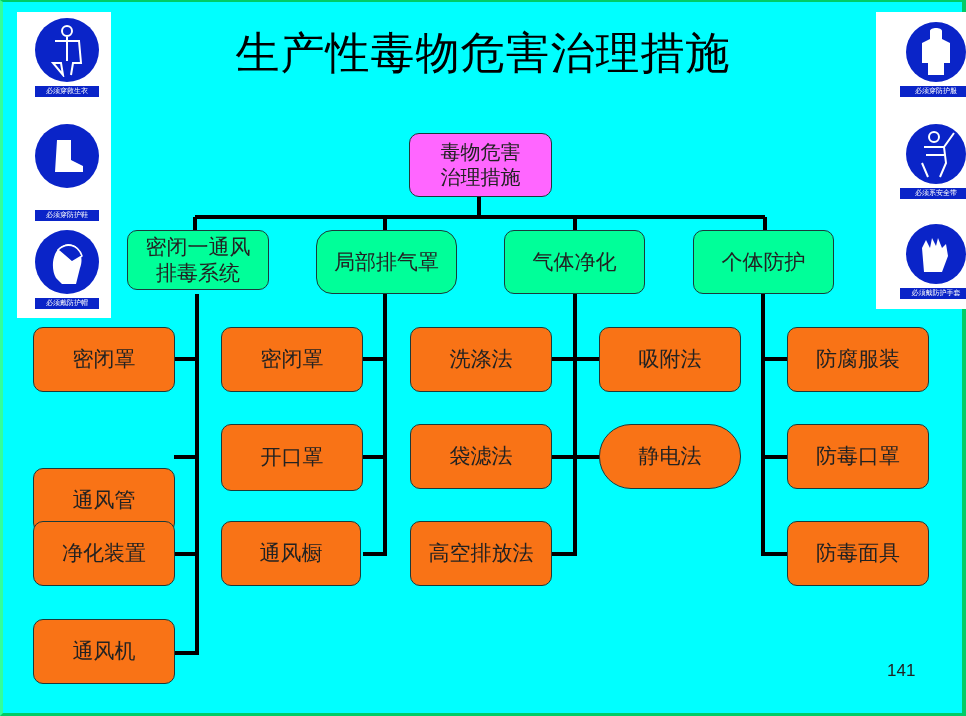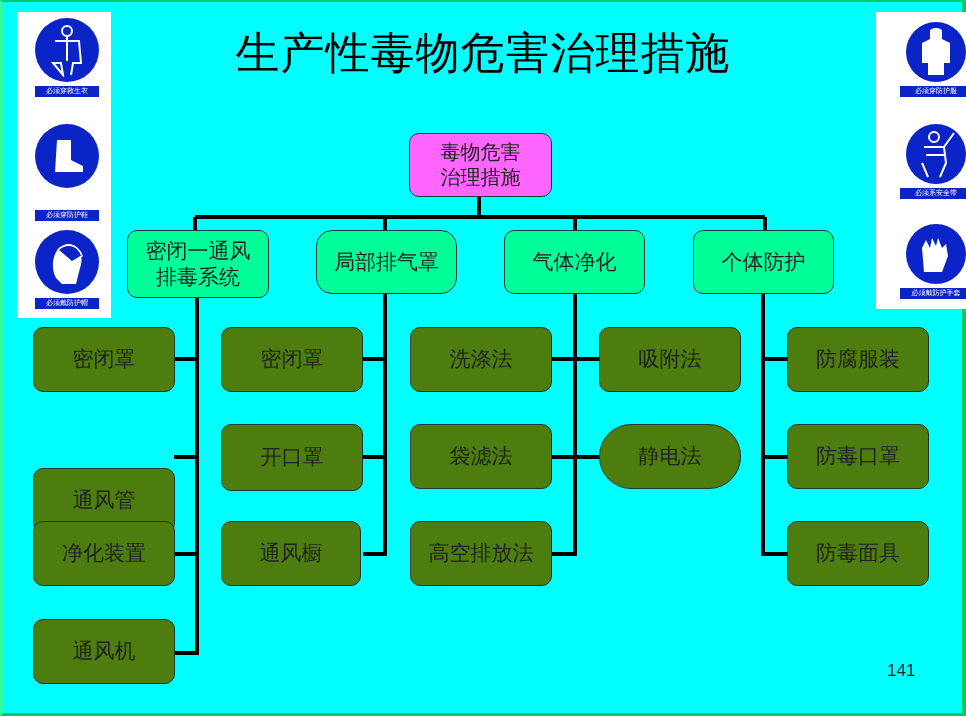--- a/index.html
+++ b/index.html
@@ -39,21 +39,21 @@
   svg.lines { position: absolute; left: 0; top: 0; }
   .node {
     position: absolute; box-sizing: border-box;
     border: 1px solid #1a3a3a; border-radius: 10px;
     display: flex; align-items: center; justify-content: center; text-align: center;
     font-size: 21px; color: #222; line-height: 1.25;
     font-family: "DejaVu Serif", "Liberation Serif", serif;
   }
   .root { background: #ff66ff; font-size: 20px; }
   .cat { background: #00ff99; }
-  .leaf { background: #4d7c0f; font-family: Liberation Serif, serif; }
+  .leaf { background: #f97316; font-family: Liberation Serif, serif; }
   .page-num {
     position: absolute; left: 884px; top: 659px; font-size: 17px; color: #222;
     font-family: "Liberation Sans", sans-serif;
   }
 </style>
 </head>
 <body>
 
 <div class="slide">
 
@@ -151,21 +151,21 @@
       <line x1="760" y1="292" x2="760" y2="552"></line>
       <line x1="760" y1="357" x2="785" y2="357"></line>
       <line x1="760" y1="455" x2="785" y2="455"></line>
       <line x1="758" y1="552" x2="785" y2="552"></line>
     </g>
   </svg>
 
   <div class="node root" style="left:406px;top:131px;width:143px;height:64px;white-space:pre-line;">毒物危害
 治理措施</div>
 
-  <div class="node cat" style="left:124px;top:228px;width:142px;height:68px;white-space:pre-line;">密闭一通风
+  <div class="node cat" style="left:124px;top:228px;width:142px;height:60px;white-space:pre-line;">密闭一通风
 排毒系统</div>
   <div class="node cat" style="left:313px;top:228px;width:141px;height:64px;border-radius:16px;">局部排气罩</div>
   <div class="node cat" style="left:690px;top:228px;width:141px;height:64px;">个体防护</div>
   <div class="node cat" style="left:501px;top:228px;width:141px;height:64px;">气体净化</div>
 
   <div class="node leaf" style="left:30px;top:325px;width:142px;height:65px;">密闭罩</div>
   <div class="node leaf" style="left:30px;top:422px;width:142px;height:65px;margin-top:44px;">通风管</div>
   <div class="node leaf" style="left:30px;top:519px;width:142px;height:65px;">净化装置</div>
   <div class="node leaf" style="left:30px;top:617px;width:142px;height:65px;">通风机</div>
 

